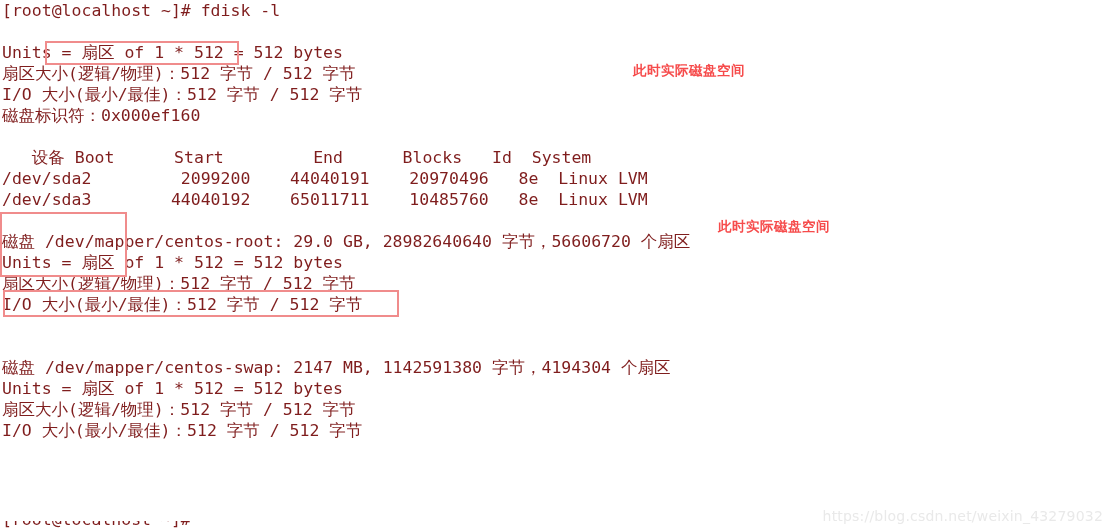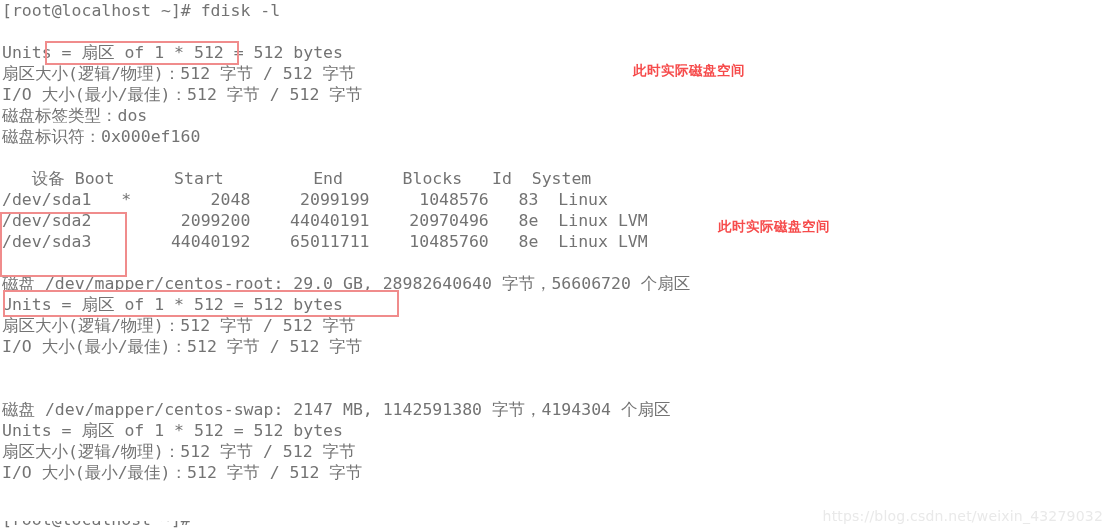--- a/index.html
+++ b/index.html
@@ -20,21 +20,21 @@
   #terminal {
     position: absolute;
     left: 2px;
     top: 0px;
     width: 1109px;
   }
   .line {
     height: 21px;
     line-height: 21px;
     font-size: 16.5px;
-    color: #737373;
+    color: #7f1d1d;
     white-space: pre;
     letter-spacing: 0px;
   }
   .line.blank { color: transparent; }
 
   
   .redbox {
     position: absolute;
     border: 2px solid #f08c8c;
     box-sizing: border-box;
@@ -90,25 +90,23 @@
 <body>
 
 <div id="screen">
 
   <div id="terminal">
     <div class="line">[root@localhost ~]# fdisk -l</div>
     <div class="line blank"></div>
     <div class="line">Units = 扇区 of 1 * 512 = 512 bytes</div>
     <div class="line">扇区大小(逻辑/物理)：512 字节 / 512 字节</div>
     <div class="line">I/O 大小(最小/最佳)：512 字节 / 512 字节</div>
-    <div class="line">磁盘标签类型：dos</div>
     <div class="line">磁盘标识符：0x000ef160</div>
     <div class="line blank"></div>
     <div class="line">   设备 Boot      Start         End      Blocks   Id  System</div>
-    <div class="line">/dev/sda1   *        2048     2099199     1048576   83  Linux</div>
     <div class="line">/dev/sda2         2099200    44040191    20970496   8e  Linux LVM</div>
     <div class="line">/dev/sda3        44040192    65011711    10485760   8e  Linux LVM</div>
     <div class="line blank"></div>
     <div class="line">磁盘 /dev/mapper/centos-root: 29.0 GB, 28982640640 字节，56606720 个扇区</div>
     <div class="line">Units = 扇区 of 1 * 512 = 512 bytes</div>
     <div class="line">扇区大小(逻辑/物理)：512 字节 / 512 字节</div>
     <div class="line">I/O 大小(最小/最佳)：512 字节 / 512 字节</div>
     <div class="line blank"></div>
     <div class="line blank"></div>
     <div class="line">磁盘 /dev/mapper/centos-swap: 2147 MB, 1142591380 字节，4194304 个扇区</div>

